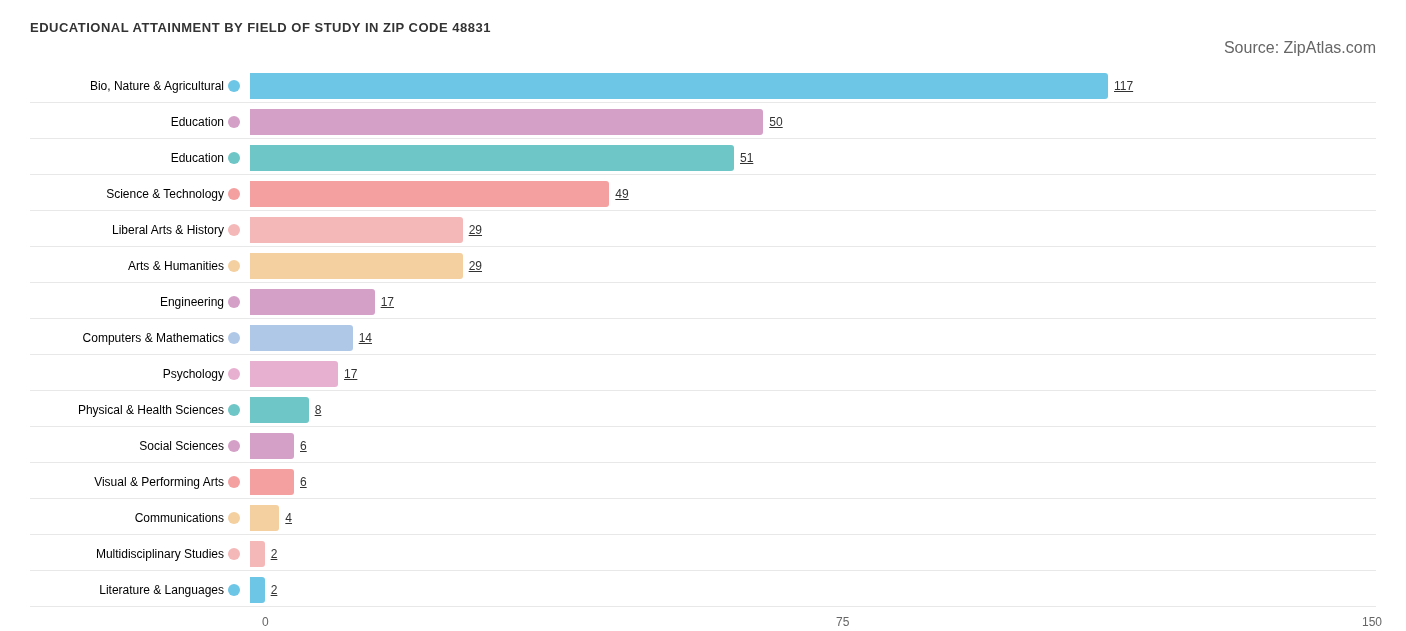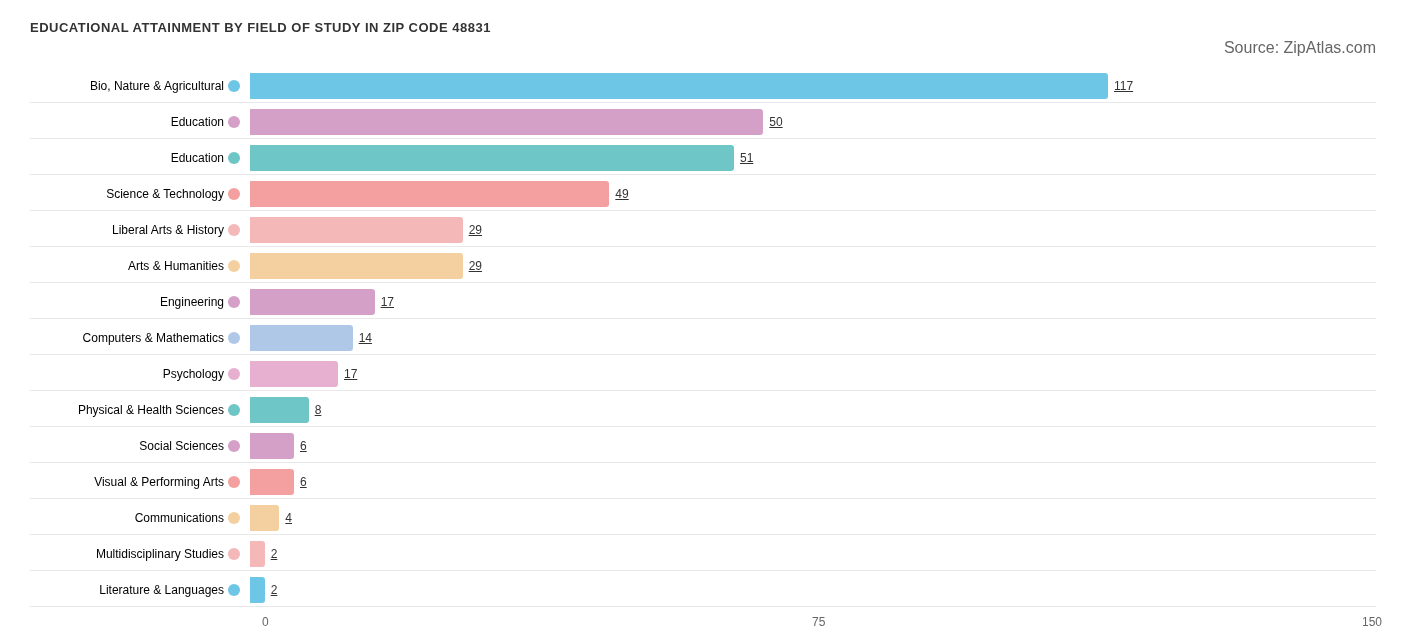--- a/index.html
+++ b/index.html
@@ -240,16 +240,16 @@
         <span class="label-text">Literature &amp; Languages</span>
         <div class="bar-dot" style="background-color: rgb(110, 198, 230);"></div>
       </div>
       <div class="bar-wrapper">
         <div class="bar" style="width: 14.6667px; background-color: rgb(110, 198, 230);"></div>
         <span class="bar-value">2</span>
       </div>
     </div>
     <div class="x-axis" style="position: relative; height: 20px; margin-left: 232px;">
       <span class="x-tick" style="left: 0px;">0</span>
-      <span class="x-tick" style="left: 550px;">75</span>
+      <span class="x-tick" style="left: 574px;">75</span>
       <span class="x-tick" style="left: 1100px;">150</span>
     </div>
   </div>
 
 </body></html>

